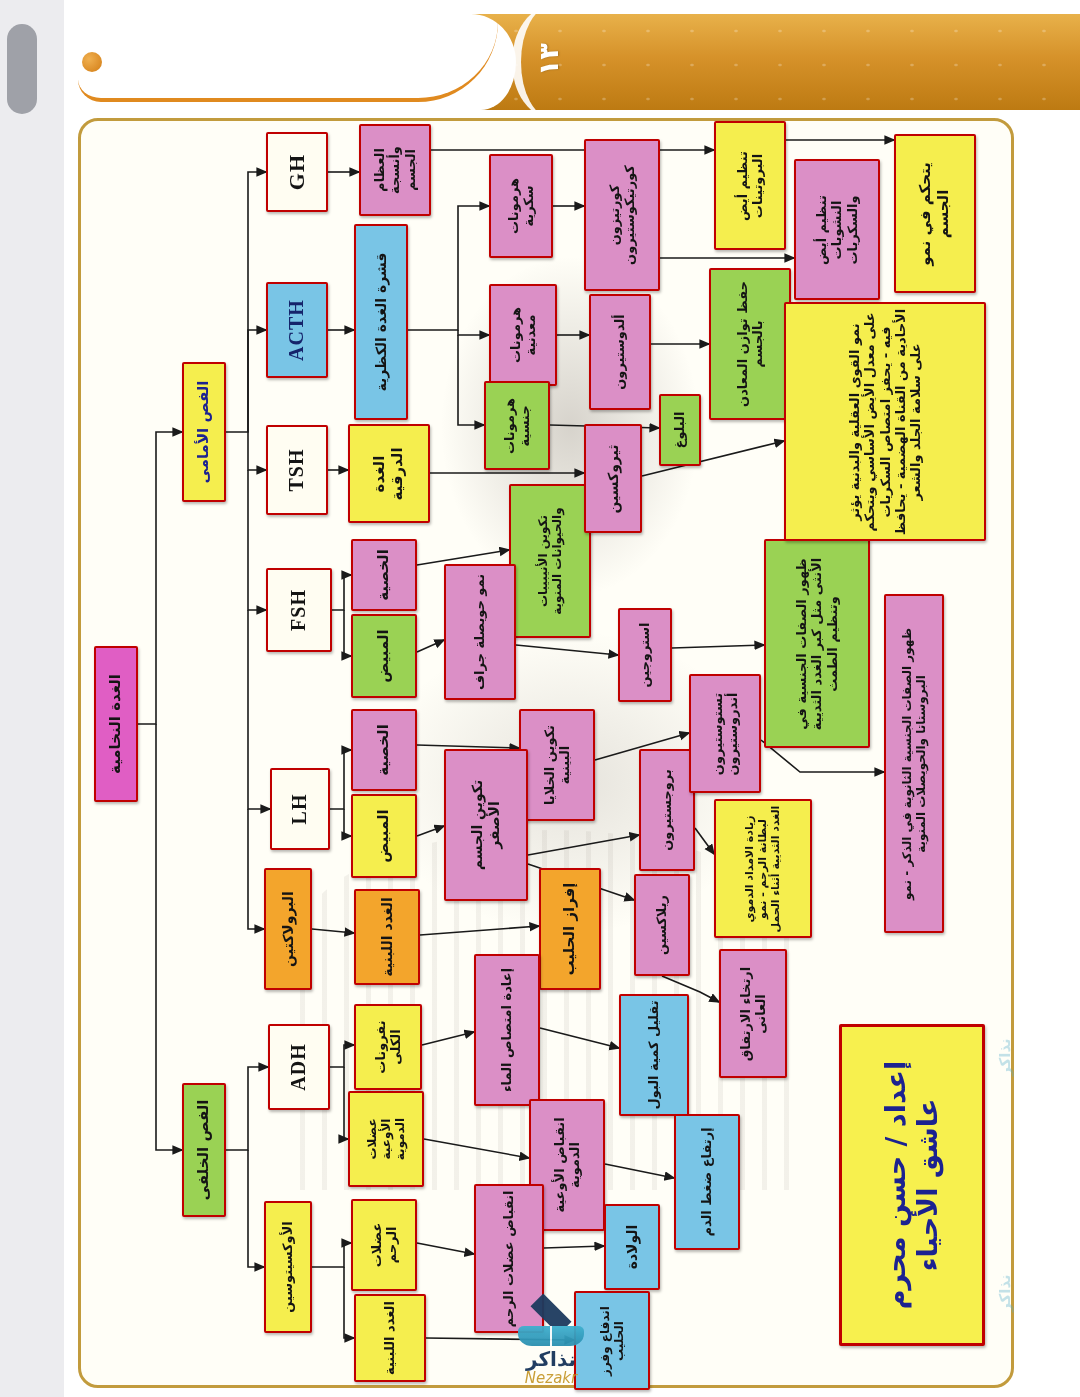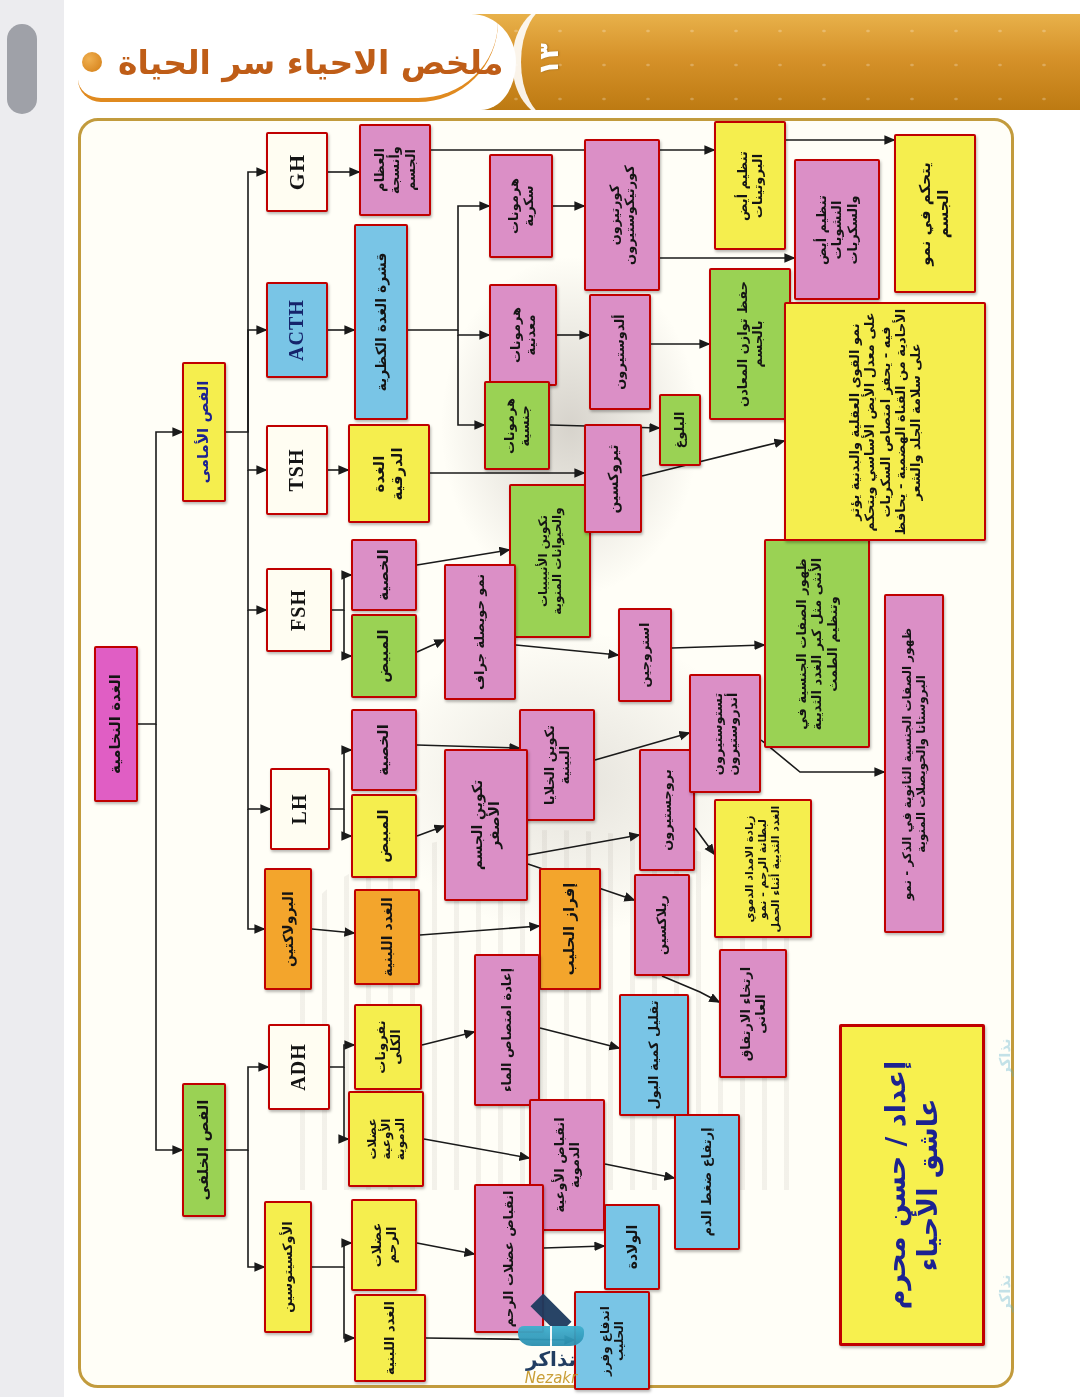--- a/index.html
+++ b/index.html
@@ -83,21 +83,20 @@
 
   <div class="strip"></div>
   <div class="thumb"></div>
 
   <div class="banner">
     <div class="gold"></div>
     <div class="white-area"></div>
     <div class="crescent"></div>
     <div class="banner-arc"></div>
     <div class="banner-dot"></div>
-    <div class="banner-title">ملخص الاحياء سر الحياة</div>
     <div class="page-num">١٣</div>
   </div>
 
   <div class="frame"></div>
 
   <div class="face"></div>
   <div class="shirt"></div>
 
   <span class="ghost g1">نذاكر</span>
   <span class="ghost g2">نذاكر</span>

